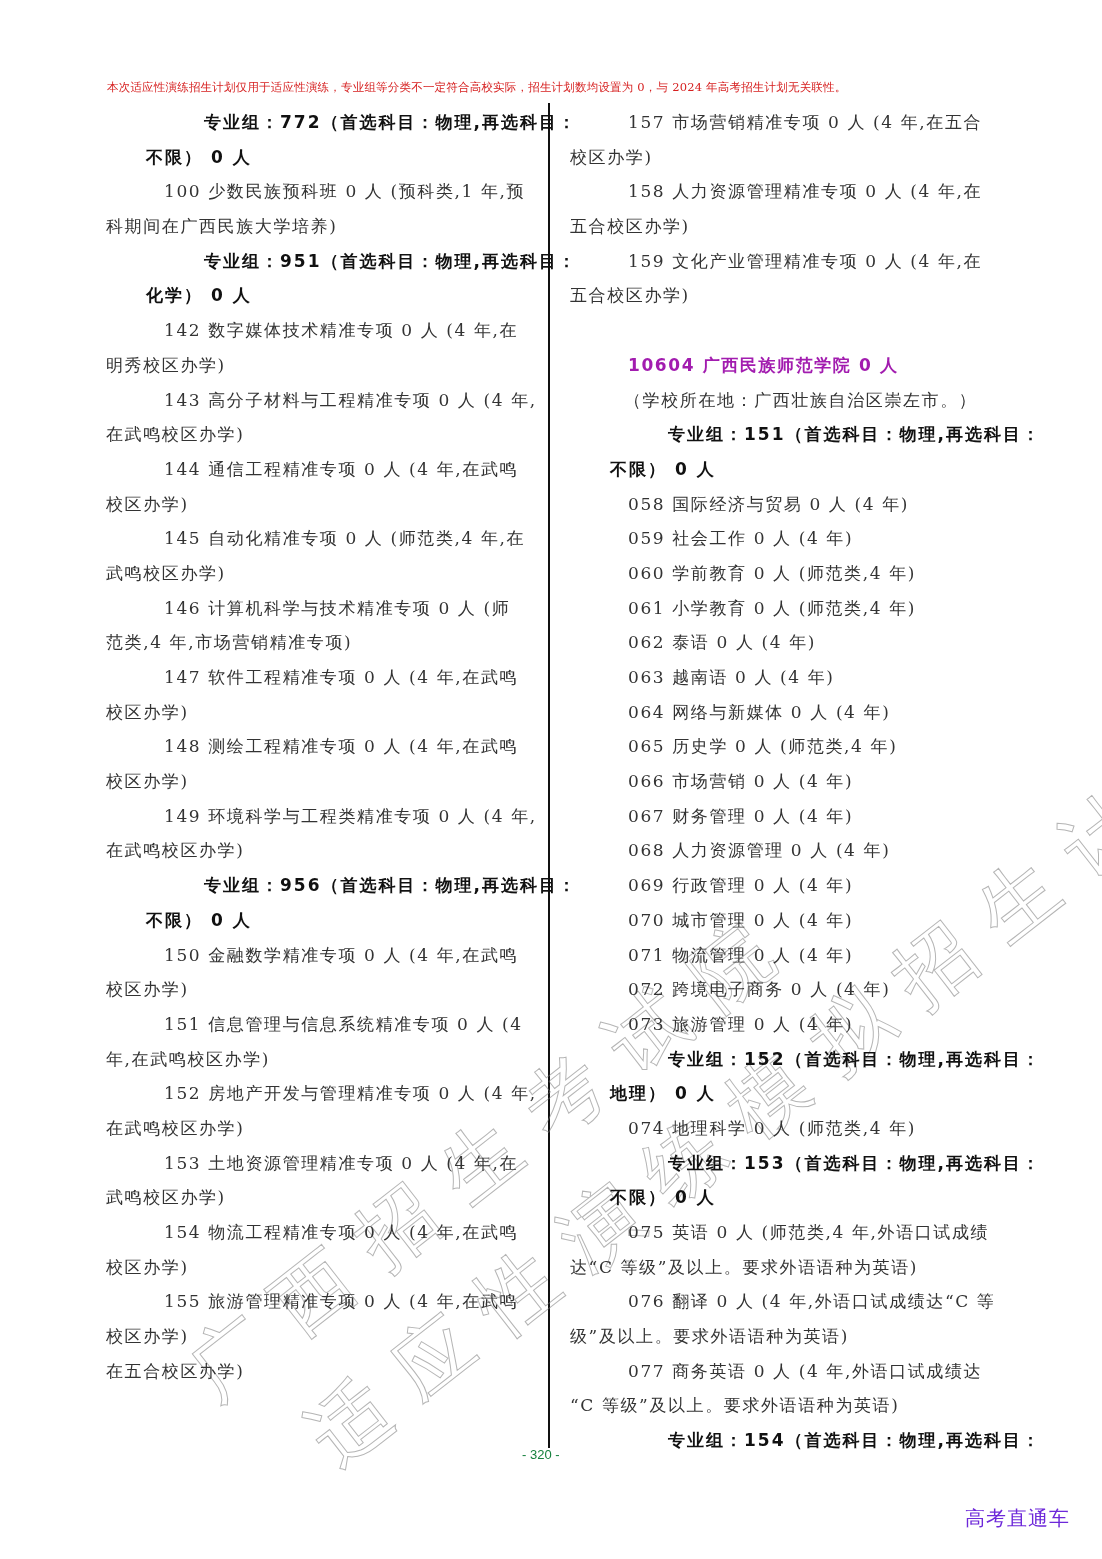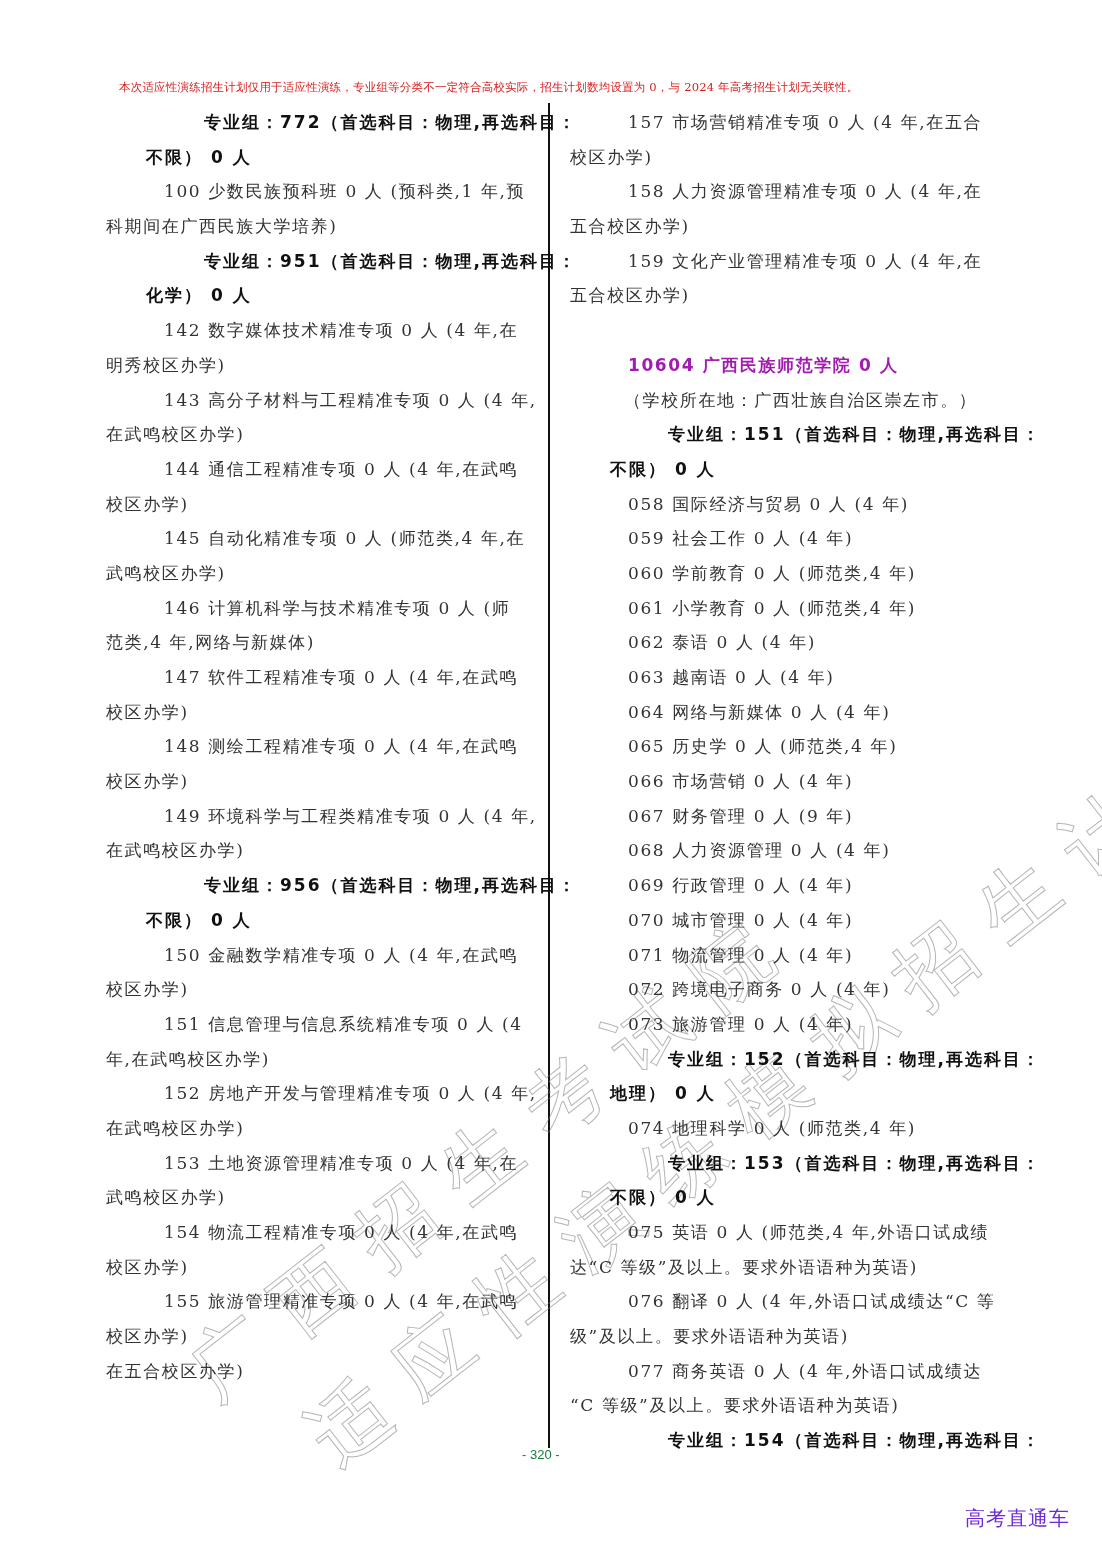--- a/index.html
+++ b/index.html
@@ -1,18 +1,18 @@
 <!DOCTYPE html>
 <html><head>
 <meta charset="utf-8">
 <style>
   html, body { margin: 0; padding: 0; background: #ffffff; }
   body { width: 1102px; height: 1559px; position: relative; overflow: hidden;
          font-family: "DejaVu Serif", "Liberation Serif", serif; color: #333; }
-  .notice { position: absolute; left: 119px; top: 80px; width: 900px; font-size: 11.5px;
+  .notice { position: absolute; left: 107px; top: 80px; width: 900px; font-size: 11.5px;
             color: #d62020; white-space: nowrap; letter-spacing: 0.2px; }
   .divider { position: absolute; left: 548px; top: 103px; width: 1.5px; height: 1345px; background: #111; }
   .col { position: absolute; top: 105px; width: 425px; font-size: 17px; }
   .col.left { left: 106px; }
   .col.right { left: 570px; }
   .line { height: 34.7px; line-height: 34.7px; white-space: nowrap; letter-spacing: 1.6px; }
   .ind { padding-left: 58px; }
   .bold { font-family: "DejaVu Sans", "Liberation Sans", sans-serif; font-weight: bold; color: #111; letter-spacing: 2px; margin-left: 40px; }
   .gap { height: 34.7px; }
   .school { font-family: "DejaVu Sans", "Liberation Sans", sans-serif; font-weight: bold; color: #a21caf; padding-left: 58px; }
@@ -42,21 +42,21 @@
   <div class="line bold">化学） 0 人</div>
   <div class="line ind">142 数字媒体技术精准专项 0 人 (4 年,在</div>
   <div class="line">明秀校区办学)</div>
   <div class="line ind">143 高分子材料与工程精准专项 0 人 (4 年,</div>
   <div class="line">在武鸣校区办学)</div>
   <div class="line ind">144 通信工程精准专项 0 人 (4 年,在武鸣</div>
   <div class="line">校区办学)</div>
   <div class="line ind">145 自动化精准专项 0 人 (师范类,4 年,在</div>
   <div class="line">武鸣校区办学)</div>
   <div class="line ind">146 计算机科学与技术精准专项 0 人 (师</div>
-  <div class="line">范类,4 年,网络与新媒体)</div>
+  <div class="line">范类,4 年,市场营销精准专项)</div>
   <div class="line ind">147 软件工程精准专项 0 人 (4 年,在武鸣</div>
   <div class="line">校区办学)</div>
   <div class="line ind">148 测绘工程精准专项 0 人 (4 年,在武鸣</div>
   <div class="line">校区办学)</div>
   <div class="line ind">149 环境科学与工程类精准专项 0 人 (4 年,</div>
   <div class="line">在武鸣校区办学)</div>
   <div class="line ind bold">专业组：956（首选科目：物理,再选科目：</div>
   <div class="line bold">不限） 0 人</div>
   <div class="line ind">150 金融数学精准专项 0 人 (4 年,在武鸣</div>
   <div class="line">校区办学)</div>
@@ -87,21 +87,21 @@
   <div class="line bold">不限） 0 人</div>
   <div class="line ind">058 国际经济与贸易 0 人 (4 年)</div>
   <div class="line ind">059 社会工作 0 人 (4 年)</div>
   <div class="line ind">060 学前教育 0 人 (师范类,4 年)</div>
   <div class="line ind">061 小学教育 0 人 (师范类,4 年)</div>
   <div class="line ind">062 泰语 0 人 (4 年)</div>
   <div class="line ind">063 越南语 0 人 (4 年)</div>
   <div class="line ind">064 网络与新媒体 0 人 (4 年)</div>
   <div class="line ind">065 历史学 0 人 (师范类,4 年)</div>
   <div class="line ind">066 市场营销 0 人 (4 年)</div>
-  <div class="line ind">067 财务管理 0 人 (9 年)</div>
+  <div class="line ind">067 财务管理 0 人 (4 年)</div>
   <div class="line ind">068 人力资源管理 0 人 (4 年)</div>
   <div class="line ind">069 行政管理 0 人 (4 年)</div>
   <div class="line ind">070 城市管理 0 人 (4 年)</div>
   <div class="line ind">071 物流管理 0 人 (4 年)</div>
   <div class="line ind">072 跨境电子商务 0 人 (4 年)</div>
   <div class="line ind">073 旅游管理 0 人 (4 年)</div>
   <div class="line ind bold">专业组：152（首选科目：物理,再选科目：</div>
   <div class="line bold">地理） 0 人</div>
   <div class="line ind">074 地理科学 0 人 (师范类,4 年)</div>
   <div class="line ind bold">专业组：153（首选科目：物理,再选科目：</div>

